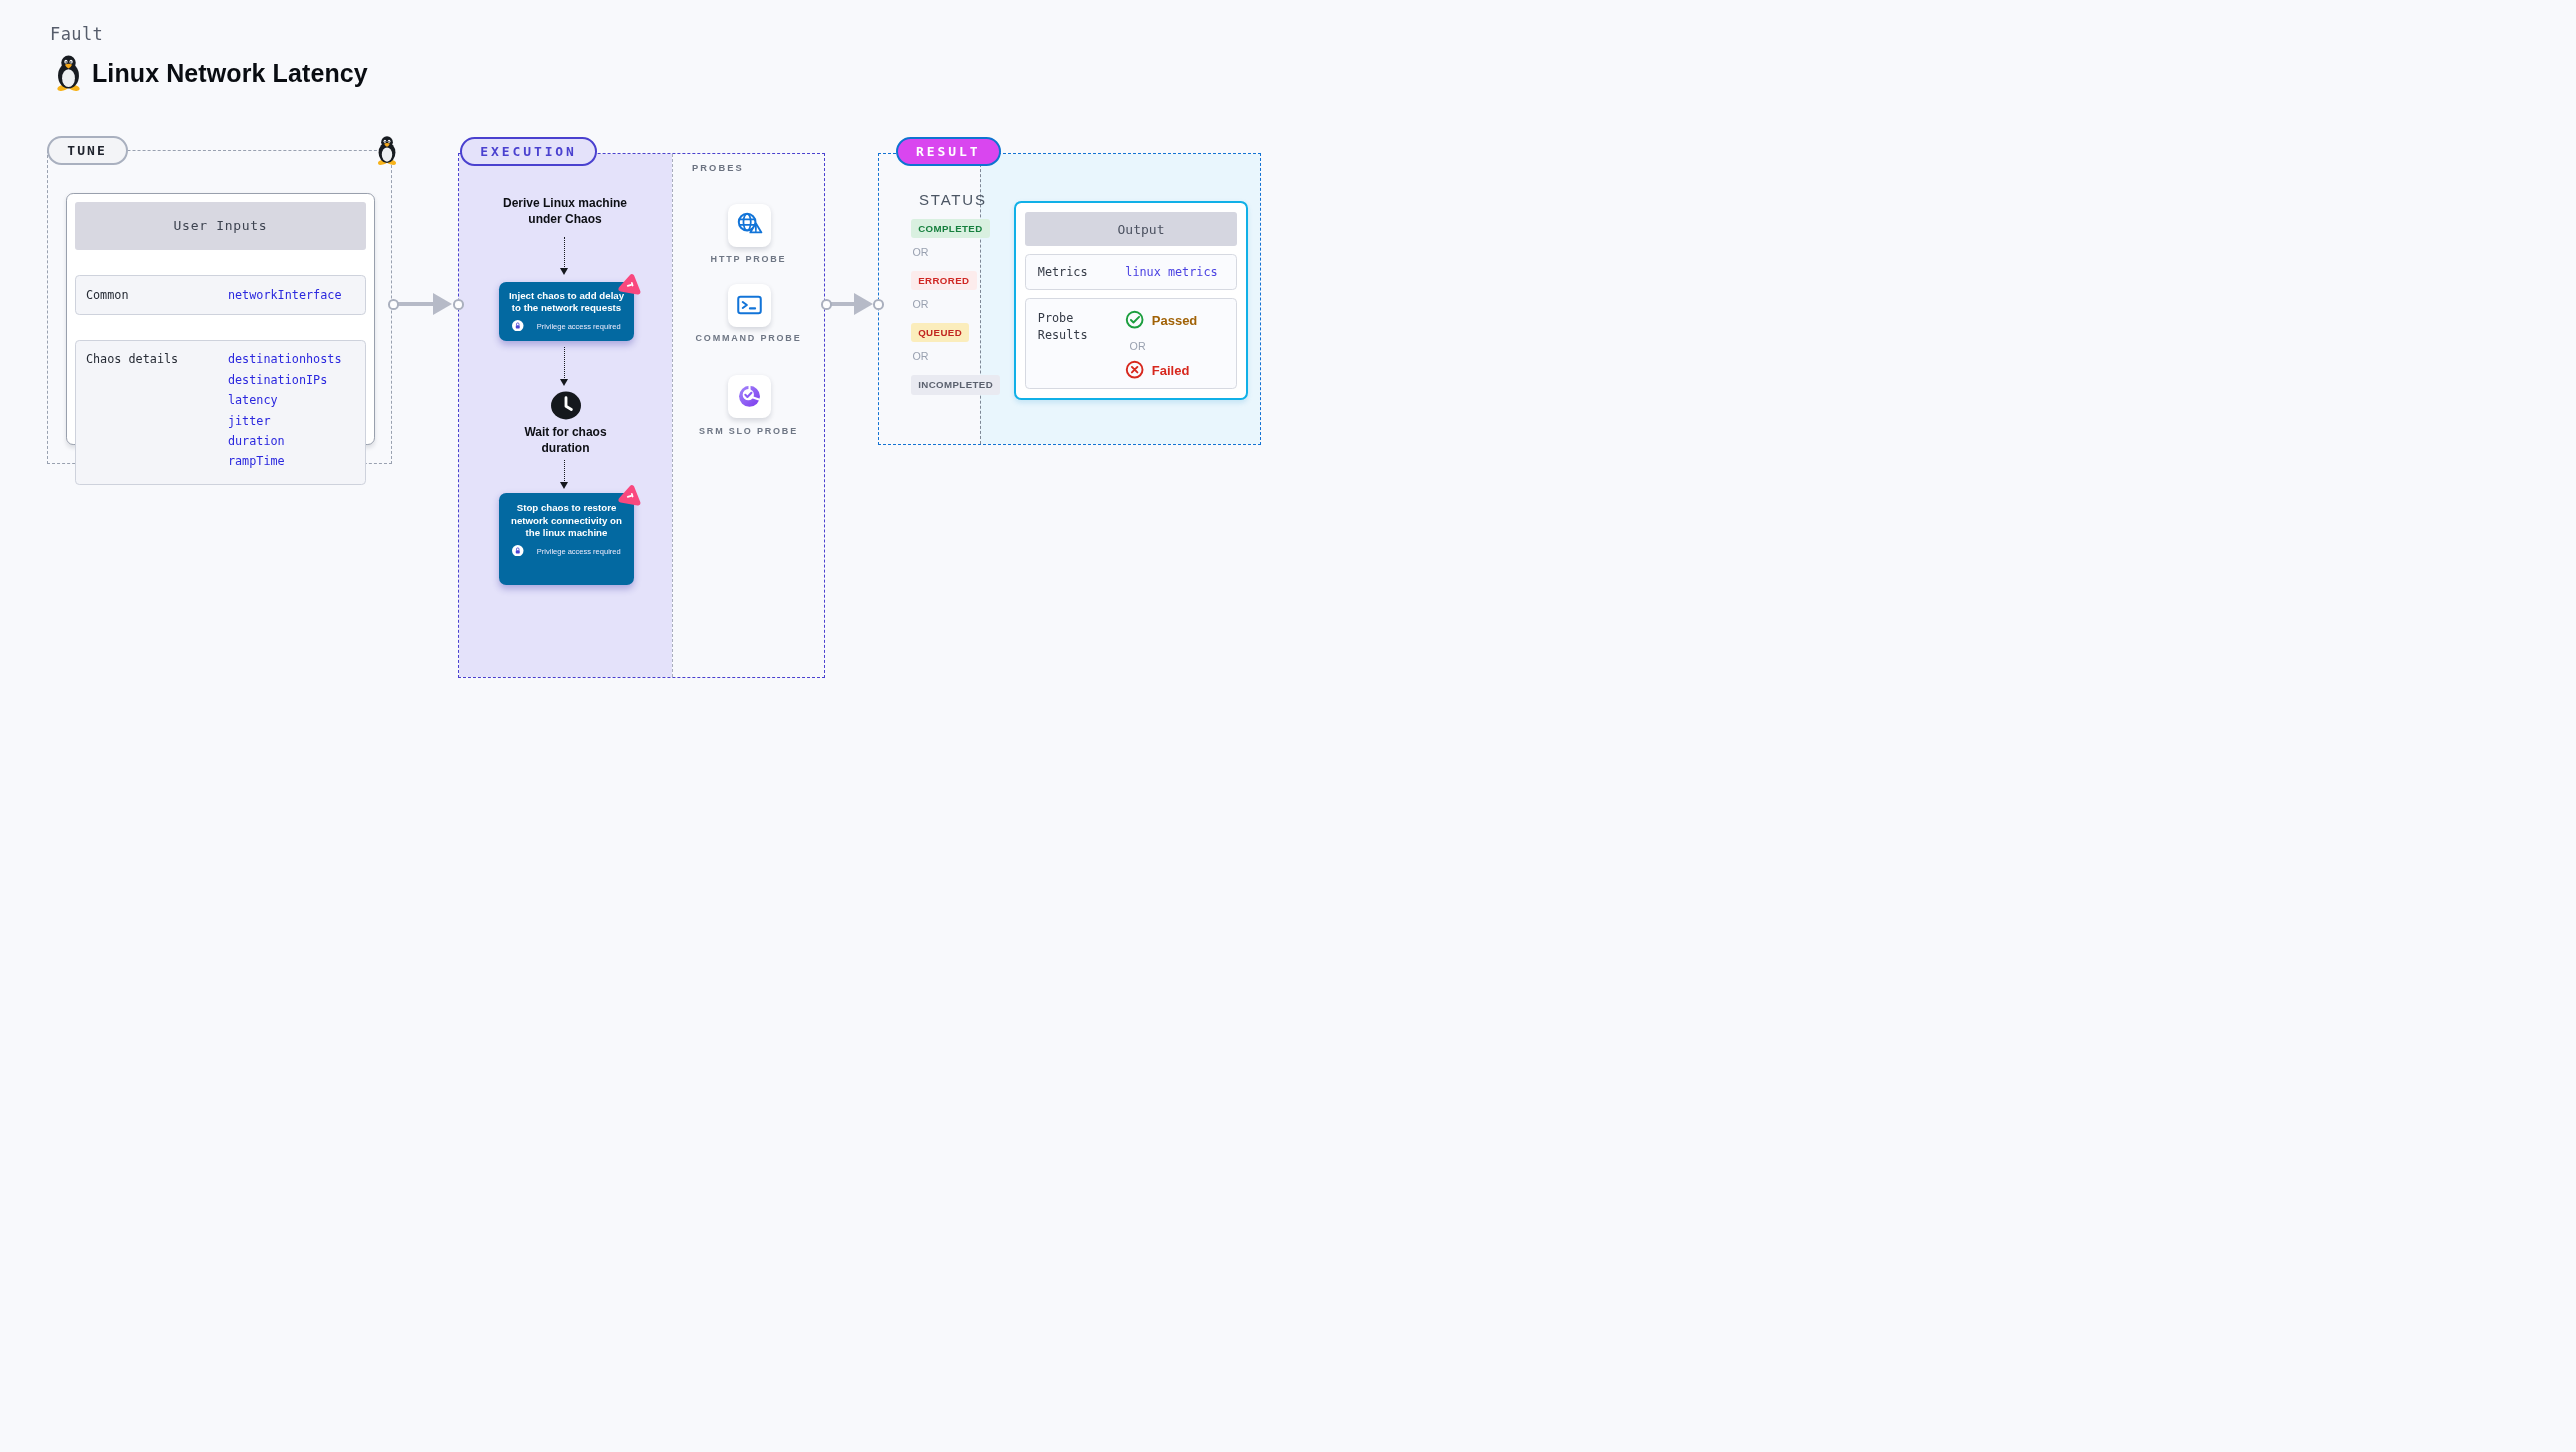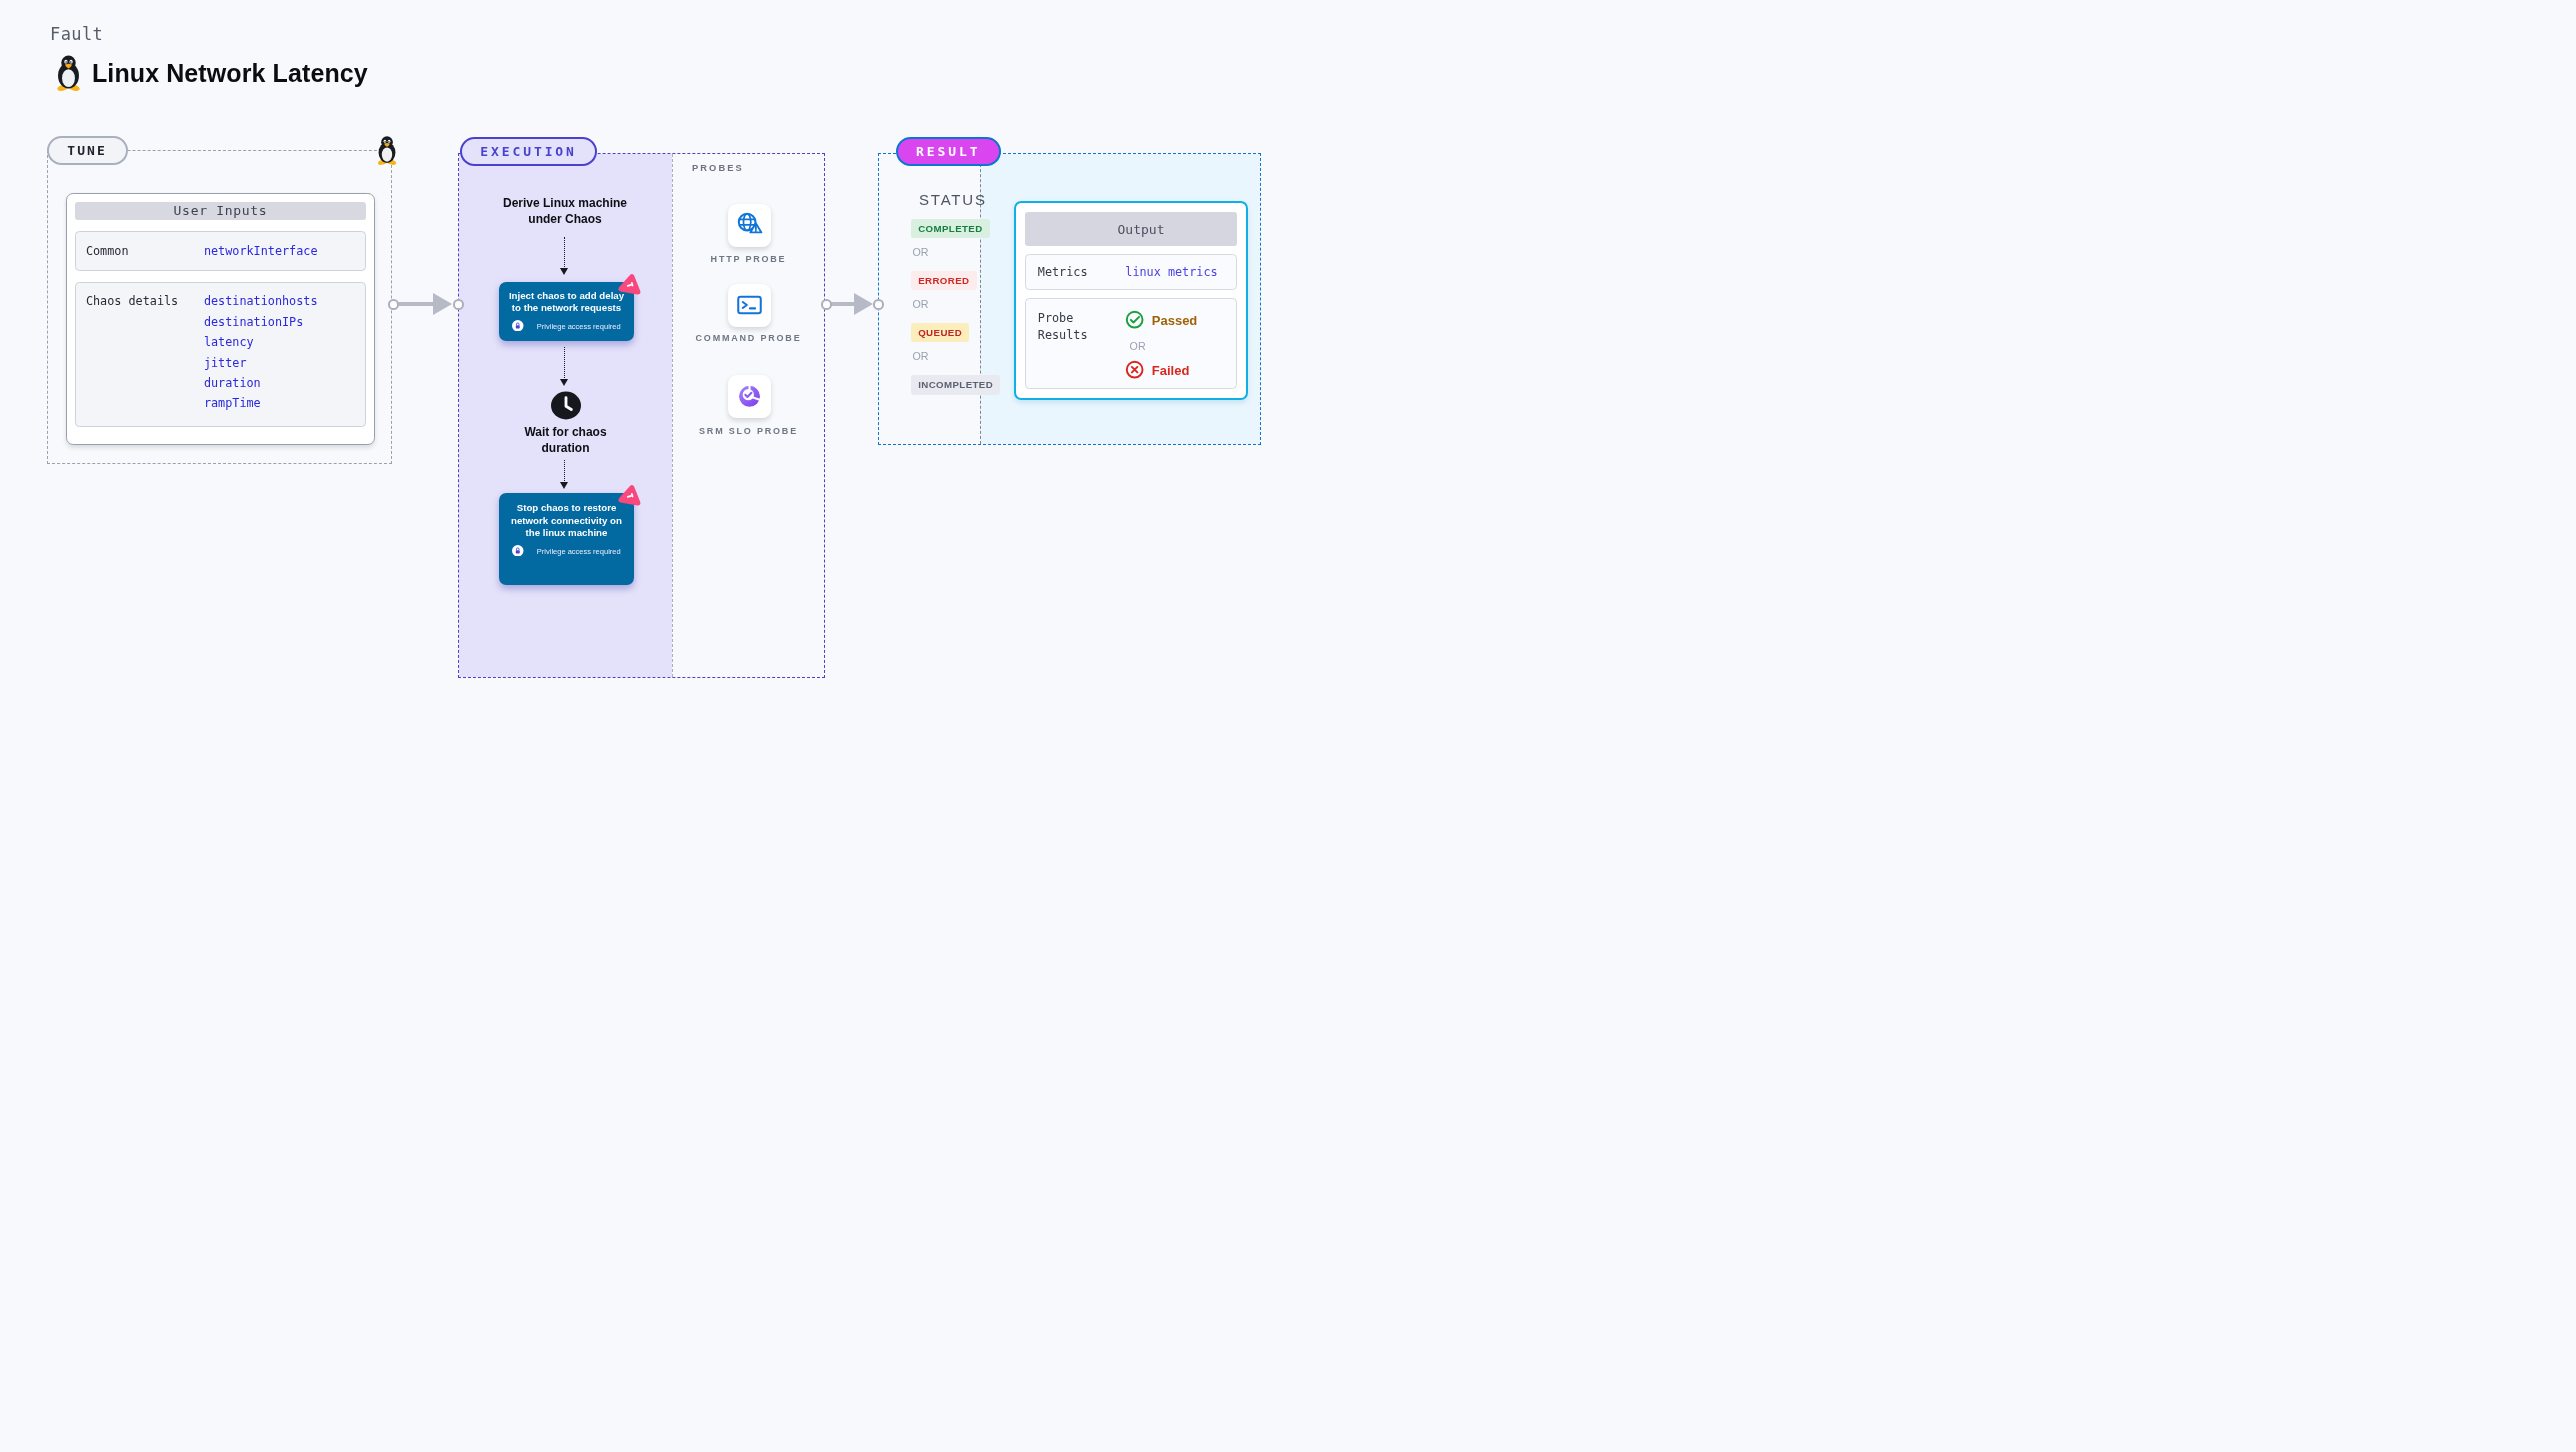--- a/index.html
+++ b/index.html
@@ -33,25 +33,25 @@
   #result-box{position:absolute;left:878px;top:153px;width:383px;height:292px;
             border:1.4px dashed #1373d3;}
   #result-box .cyan{position:absolute;left:101px;top:0;bottom:0;right:0;background:#e9f6fd;}
   #result-box .zone-divider{position:absolute;left:101px;top:0;bottom:0;width:0;
             border-left:1.4px dashed #7e8795;}
 
   
   .ui-card{position:absolute;left:18px;top:42px;width:309px;height:252px;background:#fff;
            border:1.4px solid #99a0ad;border-radius:7.2px;box-shadow:0 2.1px 4.3px rgba(16,24,40,.12);
            padding:7.9px;}
-  .ui-header{height:18px;background:#d8d8e1;border-radius:2.9px;display:flex;align-items:center;
+  .ui-header{height:48px;background:#d8d8e1;border-radius:2.9px;display:flex;align-items:center;
            justify-content:center;font-family:"DejaVu Sans Mono","Liberation Mono",monospace;
            font-size:13px;color:#3d4350;letter-spacing:0.7px;}
   .ui-row{border:1.4px solid #ced2dc;border-radius:4.3px;background:#f4f5f9;display:flex;
-           margin-top:11px;font-family:"DejaVu Sans Mono","Liberation Mono",monospace;font-size:11.8px;}
+           margin-top:25px;font-family:"DejaVu Sans Mono","Liberation Mono",monospace;font-size:11.8px;gap:24px;}
   .ui-row .lbl{flex:0 0 128px;padding-left:10px;color:#262b35;}
   .ui-row.common{height:40px;align-items:center;}
   .ui-row.chaos{height:145px;padding-top:11.5px;}
   .ui-val{color:#2b28de;}
   .ui-vals{display:flex;flex-direction:column;gap:6.4px;}
 
   
   .conn-circle{position:absolute;width:10.7px;height:10.7px;border-radius:50%;background:#fdfdfe;
            border:2.1px solid #aab0be;z-index:4;}
   .conn-shaft{position:absolute;height:4.3px;background:#b6bac7;z-index:3;}

